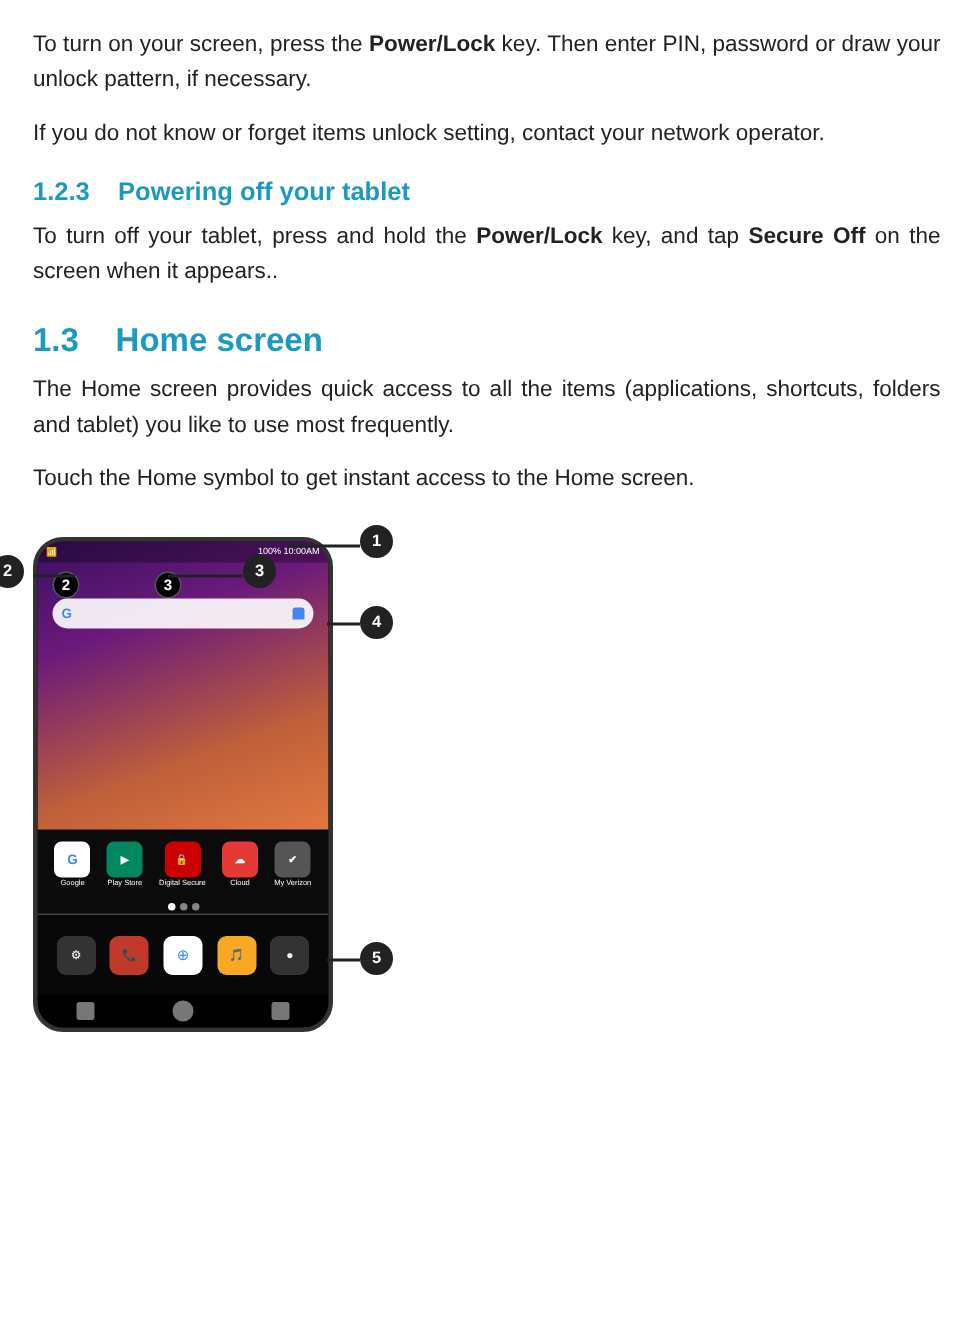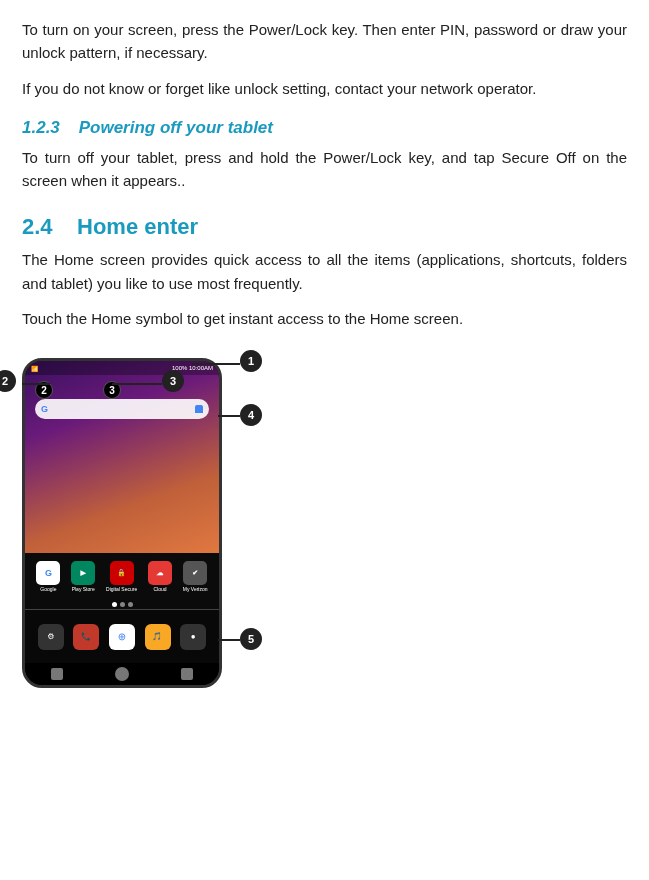--- a/index.html
+++ b/index.html
@@ -18,27 +18,26 @@
       line-height: 1.55;
     }
     .section-heading {
       color: #1a9abf;
       font-weight: bold;
       margin-bottom: 8px;
       margin-top: 18px;
     }
     .section-heading-1-2-3 {
       font-size: 17px;
-      font-style: italic;
     }
     .section-heading-1-3 {
       font-size: 22px;
       margin-top: 22px;
     }
-    .bold { font-weight: normal; }
+    .bold { font-weight: bold; }
 
     
     .phone-wrap {
       margin-top: 16px;
       position: relative;
       display: inline-block;
     }
     .phone {
       width: 200px;
       height: 330px;
@@ -228,38 +227,38 @@
 
 
 
 
 <p class="para">
   To turn on your screen, press the <span class="bold">Power/Lock</span> key. Then enter PIN, password or draw your unlock pattern, if necessary.
 </p>
 
 
 <p class="para">
-  If you do not know or forget like unlock setting, contact your network operator.
+  If you do not know or forget items unlock setting, contact your network operator.
 </p>
 
 
 <h3 class="section-heading section-heading-1-2-3">
   <span>1.2.3</span>&nbsp;&nbsp;&nbsp;
   <span>Powering off your tablet</span>
 </h3>
 
 
 <p class="para">
   To turn off your tablet, press and hold the <span class="bold">Power/Lock</span> key, and tap <span class="bold">Secure Off</span> on the screen when it appears..
 </p>
 
 
 <h2 class="section-heading section-heading-1-3">
-  <span>2.4</span>&nbsp;&nbsp;&nbsp;
-  <span>Home enter</span>
+  <span>1.3</span>&nbsp;&nbsp;&nbsp;
+  <span>Home screen</span>
 </h2>
 
 
 <p class="para">
   The Home screen provides quick access to all the items (applications, shortcuts, folders and tablet) you like to use most frequently.
 </p>
 
 
 <p class="para">
   Touch the Home symbol to get instant access to the Home screen.

